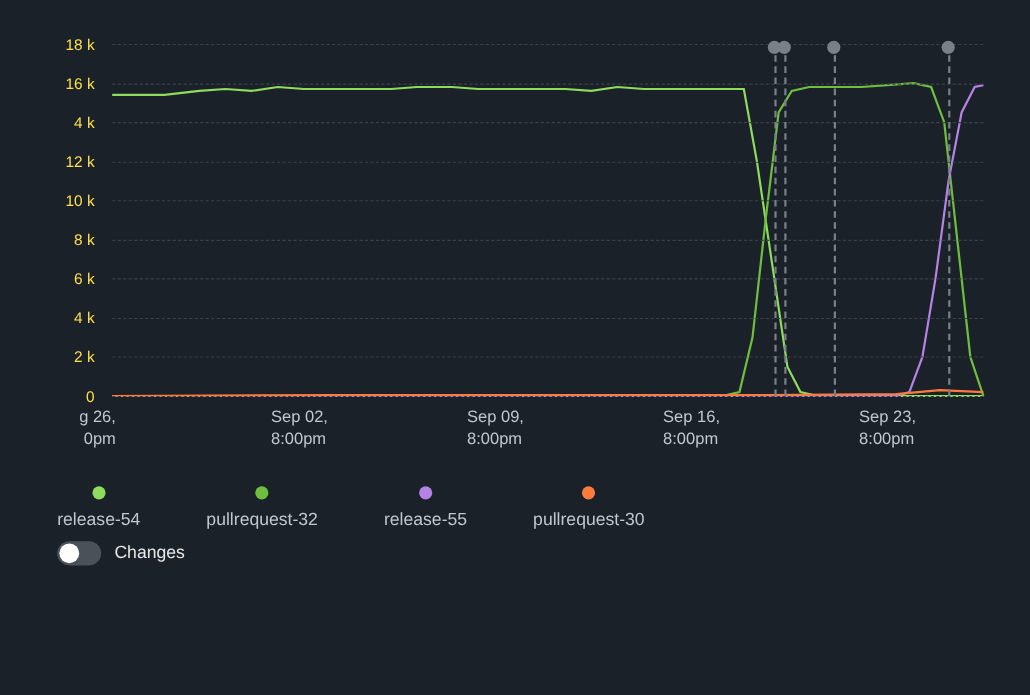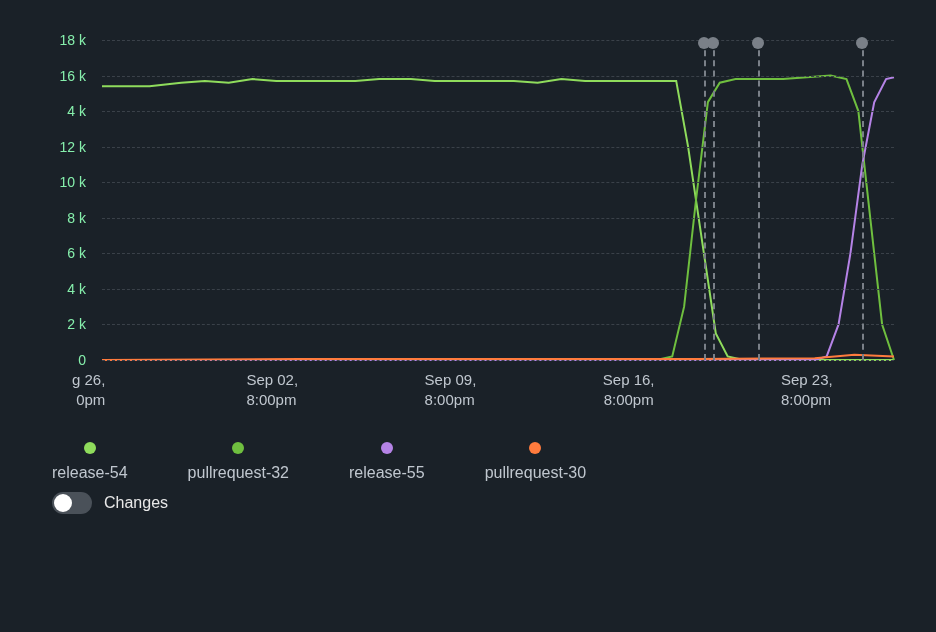--- a/index.html
+++ b/index.html
@@ -58,21 +58,21 @@
     position: absolute;
     left: 0;
     top: 0;
     width: 50px;
     height: 320px;
   }
   .y-tick {
     position: absolute;
     right: 6px;
     font-size: 14px;
-    color: #86efac;
+    color: #fde047;
     transform: translateY(-50%);
     white-space: nowrap;
   }
   .plot {
     position: absolute;
     left: 60px;
     right: 0;
     top: 0;
     height: 320px;
   }
@@ -221,21 +221,21 @@
           <div>0pm</div>
         </div>
         <div class="x-tick" style="left: 21.5%;">
           <div>Sep 02,</div>
           <div>8:00pm</div>
         </div>
         <div class="x-tick" style="left: 44%;">
           <div>Sep 09,</div>
           <div>8:00pm</div>
         </div>
-        <div class="x-tick" style="left: 66.5%; text-align: center;">
+        <div class="x-tick" style="left: 66.5%;">
           <div>Sep 16,</div>
           <div>8:00pm</div>
         </div>
         <div class="x-tick" style="left: 89%;">
           <div>Sep 23,</div>
           <div>8:00pm</div>
         </div>
       </div>
   </div>
 

